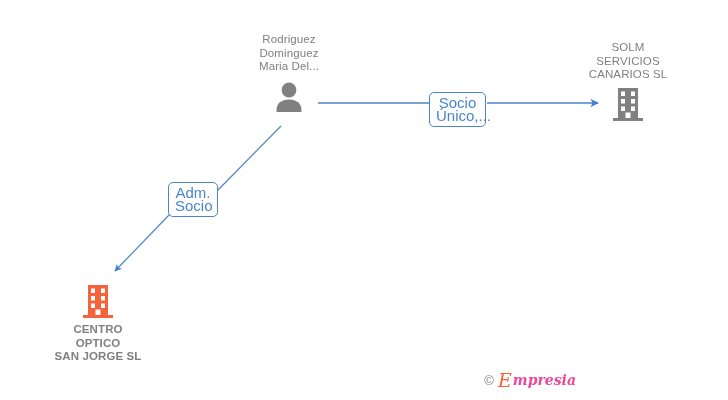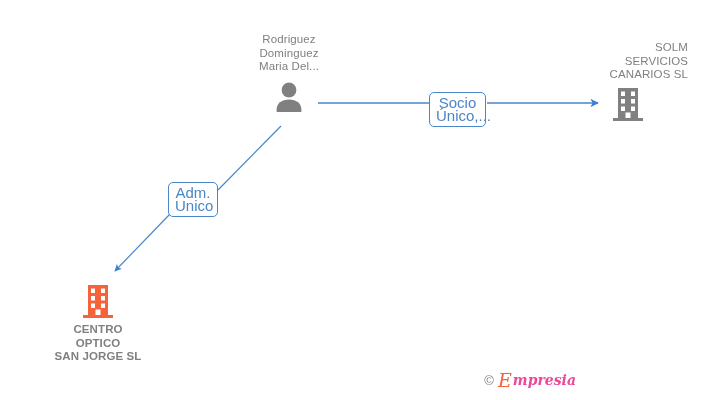--- a/index.html
+++ b/index.html
@@ -58,21 +58,20 @@
   }
 
   
   #node-solm {
     left: 568px;
     top: 41px;
     width: 120px;
   }
   #node-solm .node-label {
     margin-bottom: 5px;
-    text-align: right;
   }
   #node-centro {
     left: 38px;
     top: 284px;
     width: 120px;
   }
   #node-centro .node-label {
     margin-top: 5px;
   }
   .building-icon {
@@ -197,21 +196,21 @@
       <rect x="12.5" y="25.5" width="5" height="5.5" fill="#ffffff"></rect>
     </svg>
     <div class="node-label bold">CENTRO
 OPTICO
 SAN JORGE SL</div>
   </div>
 
   <div class="edge-badge" id="badge-socio">Socio
 Único,...</div>
   <div class="edge-badge" id="badge-adm">Adm.
-Unico</div>
+Socio</div>
 
   <div id="watermark">
     <span class="wm-c">©</span>
     <span class="wm-e">E</span>
     <span class="wm-rest">mpresia</span>
   </div>
 
 </div>
 
 </body></html>

